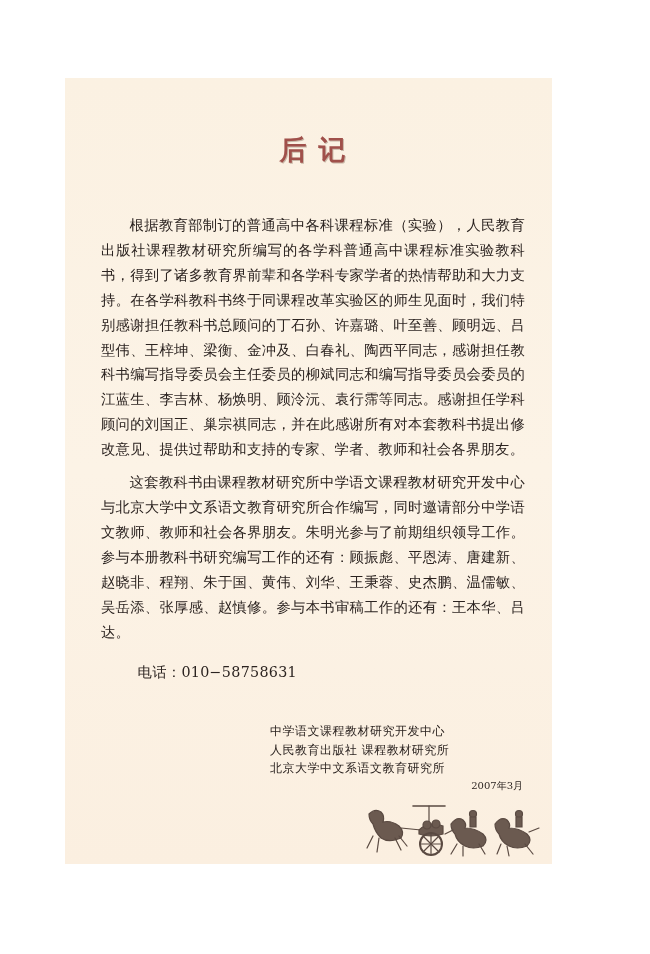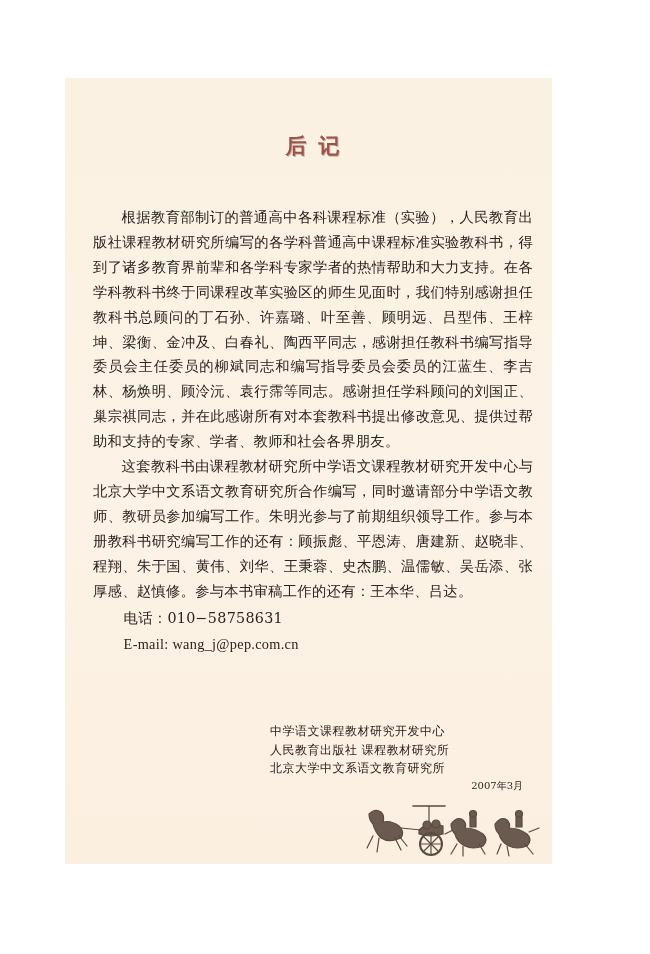--- a/index.html
+++ b/index.html
@@ -23,44 +23,44 @@
       background: linear-gradient(180deg, #fbf1e2 0%, #fcf3e6 50%, #fbefe0 100%);
     }
     .title {
       position: absolute;
       left: 0;
       top: 54px;
       width: 100%;
       text-align: center;
       font-family: "DejaVu Sans", "Liberation Sans", sans-serif;
       font-weight: bold;
-      font-size: 21px;
+      font-size: 27px;
       letter-spacing: 12px;
       color: #a0504a;
       text-shadow: 1px 1px 0 #c9b8a8;
       padding-left: 20px;
       box-sizing: border-box;
     }
     .body-text {
       position: absolute;
       left: 28px;
       top: 127px;
       width: 440px;
       font-size: 14.3px;
       line-height: 24.9px;
       color: #2b2320;
       letter-spacing: 0.3px;
     }
     .para {
-      margin: 0;
+      margin: 8px;
       text-indent: 2em;
       text-align: justify;
     }
     .contact {
-      margin: 2px;
+      margin: 16px;
       padding-left: 2em;
     }
     .contact.email {
       font-family: "Liberation Serif", "DejaVu Serif", serif;
     }
     .signature {
       position: absolute;
       left: 205px;
       top: 644px;
       font-size: 12px;
@@ -88,23 +88,22 @@
     }
   </style>
 </head>
 <body>
 
 <div class="page">
   <div class="title">后记</div>
 
   <div class="body-text">
     <p class="para">根据教育部制订的普通高中各科课程标准（实验），人民教育出版社课程教材研究所编写的各学科普通高中课程标准实验教科书，得到了诸多教育界前辈和各学科专家学者的热情帮助和大力支持。在各学科教科书终于同课程改革实验区的师生见面时，我们特别感谢担任教科书总顾问的丁石孙、许嘉璐、叶至善、顾明远、吕型伟、王梓坤、梁衡、金冲及、白春礼、陶西平同志，感谢担任教科书编写指导委员会主任委员的柳斌同志和编写指导委员会委员的江蓝生、李吉林、杨焕明、顾泠沅、袁行霈等同志。感谢担任学科顾问的刘国正、巢宗祺同志，并在此感谢所有对本套教科书提出修改意见、提供过帮助和支持的专家、学者、教师和社会各界朋友。</p>
-    <p class="para">这套教科书由课程教材研究所中学语文课程教材研究开发中心与北京大学中文系语文教育研究所合作编写，同时邀请部分中学语文教师、教研员参加编写工作。朱明光参与了前期组织领导工作。参与本册教科书研究编写工作的还有：顾振彪、平恩涛、唐建新、赵晓非、程翔、朱于国、黄伟、刘华、王秉蓉、史杰鹏、温儒敏、吴岳添、张厚感、赵慎修。参与本书审稿工作的还有：王本华、吕达。</p>
+    <p class="para">这套教科书由课程教材研究所中学语文课程教材研究开发中心与北京大学中文系语文教育研究所合作编写，同时邀请部分中学语文教师、教师和社会各界朋友。朱明光参与了前期组织领导工作。参与本册教科书研究编写工作的还有：顾振彪、平恩涛、唐建新、赵晓非、程翔、朱于国、黄伟、刘华、王秉蓉、史杰鹏、温儒敏、吴岳添、张厚感、赵慎修。参与本书审稿工作的还有：王本华、吕达。</p>
     <p class="contact">电话：010−58758631</p>
-    <p class="contact email">E-mail: wang_j@pep.com.cn</p>
   </div>
 
   <div class="signature">
     <span class="sig-line">中学语文课程教材研究开发中心</span>
     <span class="sig-line">人民教育出版社 课程教材研究所</span>
     <span class="sig-line">北京大学中文系语文教育研究所</span>
   </div>
   <div class="date">2007年3月</div>
 
   <svg class="illustration" viewBox="0 0 190 62" xmlns="http://www.w3.org/2000/svg">

